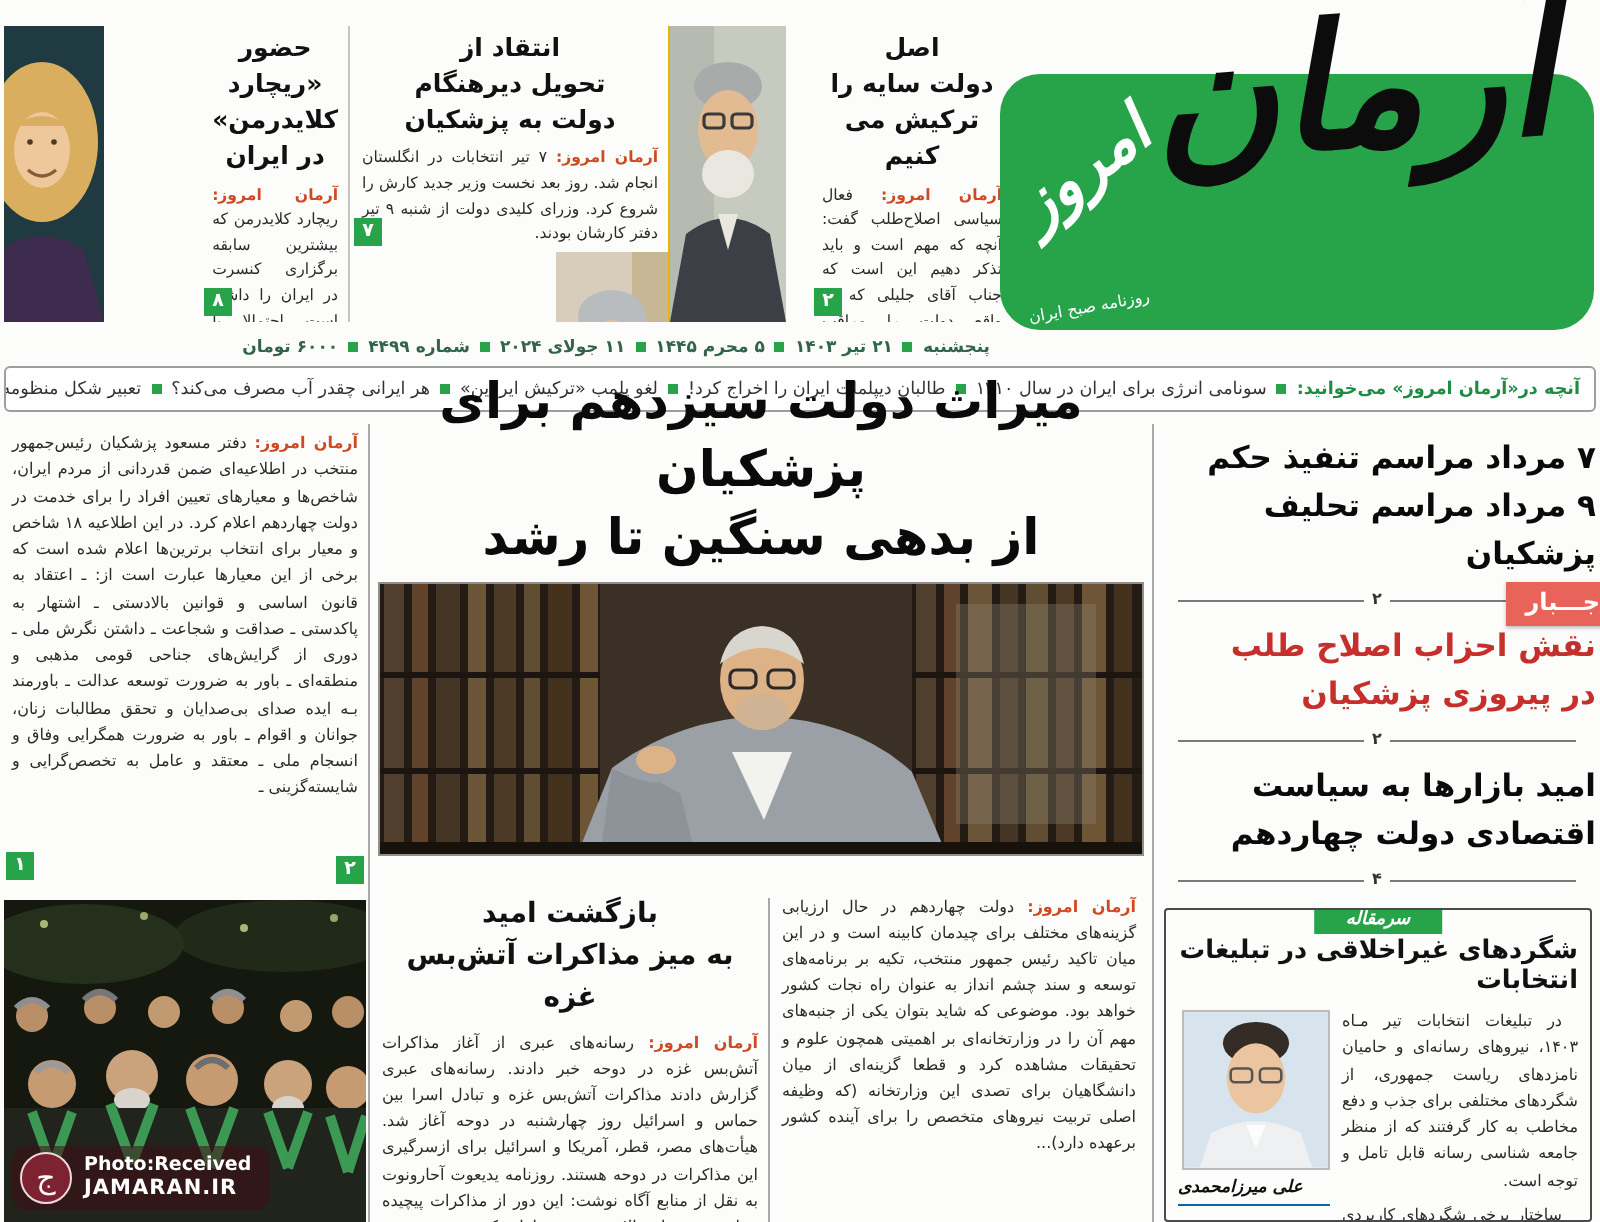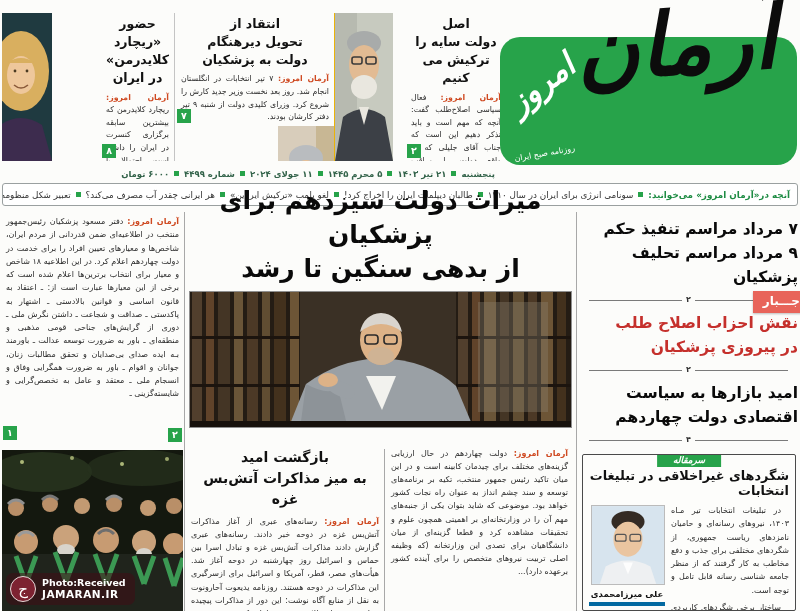--- a/index.html
+++ b/index.html
@@ -115,21 +115,21 @@
   }
   .ed-label{
     position:absolute;top:-1px;right:50%;transform:translateX(50%);
     background:var(--green);color:#fff;font-size:9px;font-weight:bold;padding:1px 16px 2px;font-style:italic;
   }
   .editorial h2{font-size:12.8px;font-weight:bold;text-align:right;color:var(--ink);margin:4px 0 6px;}
   .ed-body{font-size:8px;line-height:1.66;text-align:justify;color:var(--body-ink);}
   .ed-body p{margin-bottom:4px;text-indent:8px;}
   .ed-fig{float:left;width:76px;margin:1px 6px 2px 0;}
   .ed-fig svg{display:block;border:1px solid #bbb;}
-  .ed-author{font-size:8.5px;font-weight:bold;text-align:center;border-bottom:4px solid #0369a1;padding:2px 0 1px;color:#111;}
+  .ed-author{font-size:8.5px;font-weight:bold;text-align:left;border-bottom:1px solid #0369a1;padding:2px 0 1px;color:#111;font-style:italic;}
 </style>
 </head>
 <body>
 
 <div class="page">
 
   <div class="top-stories">
 
     <div class="story s0">
       <div class="txt">

